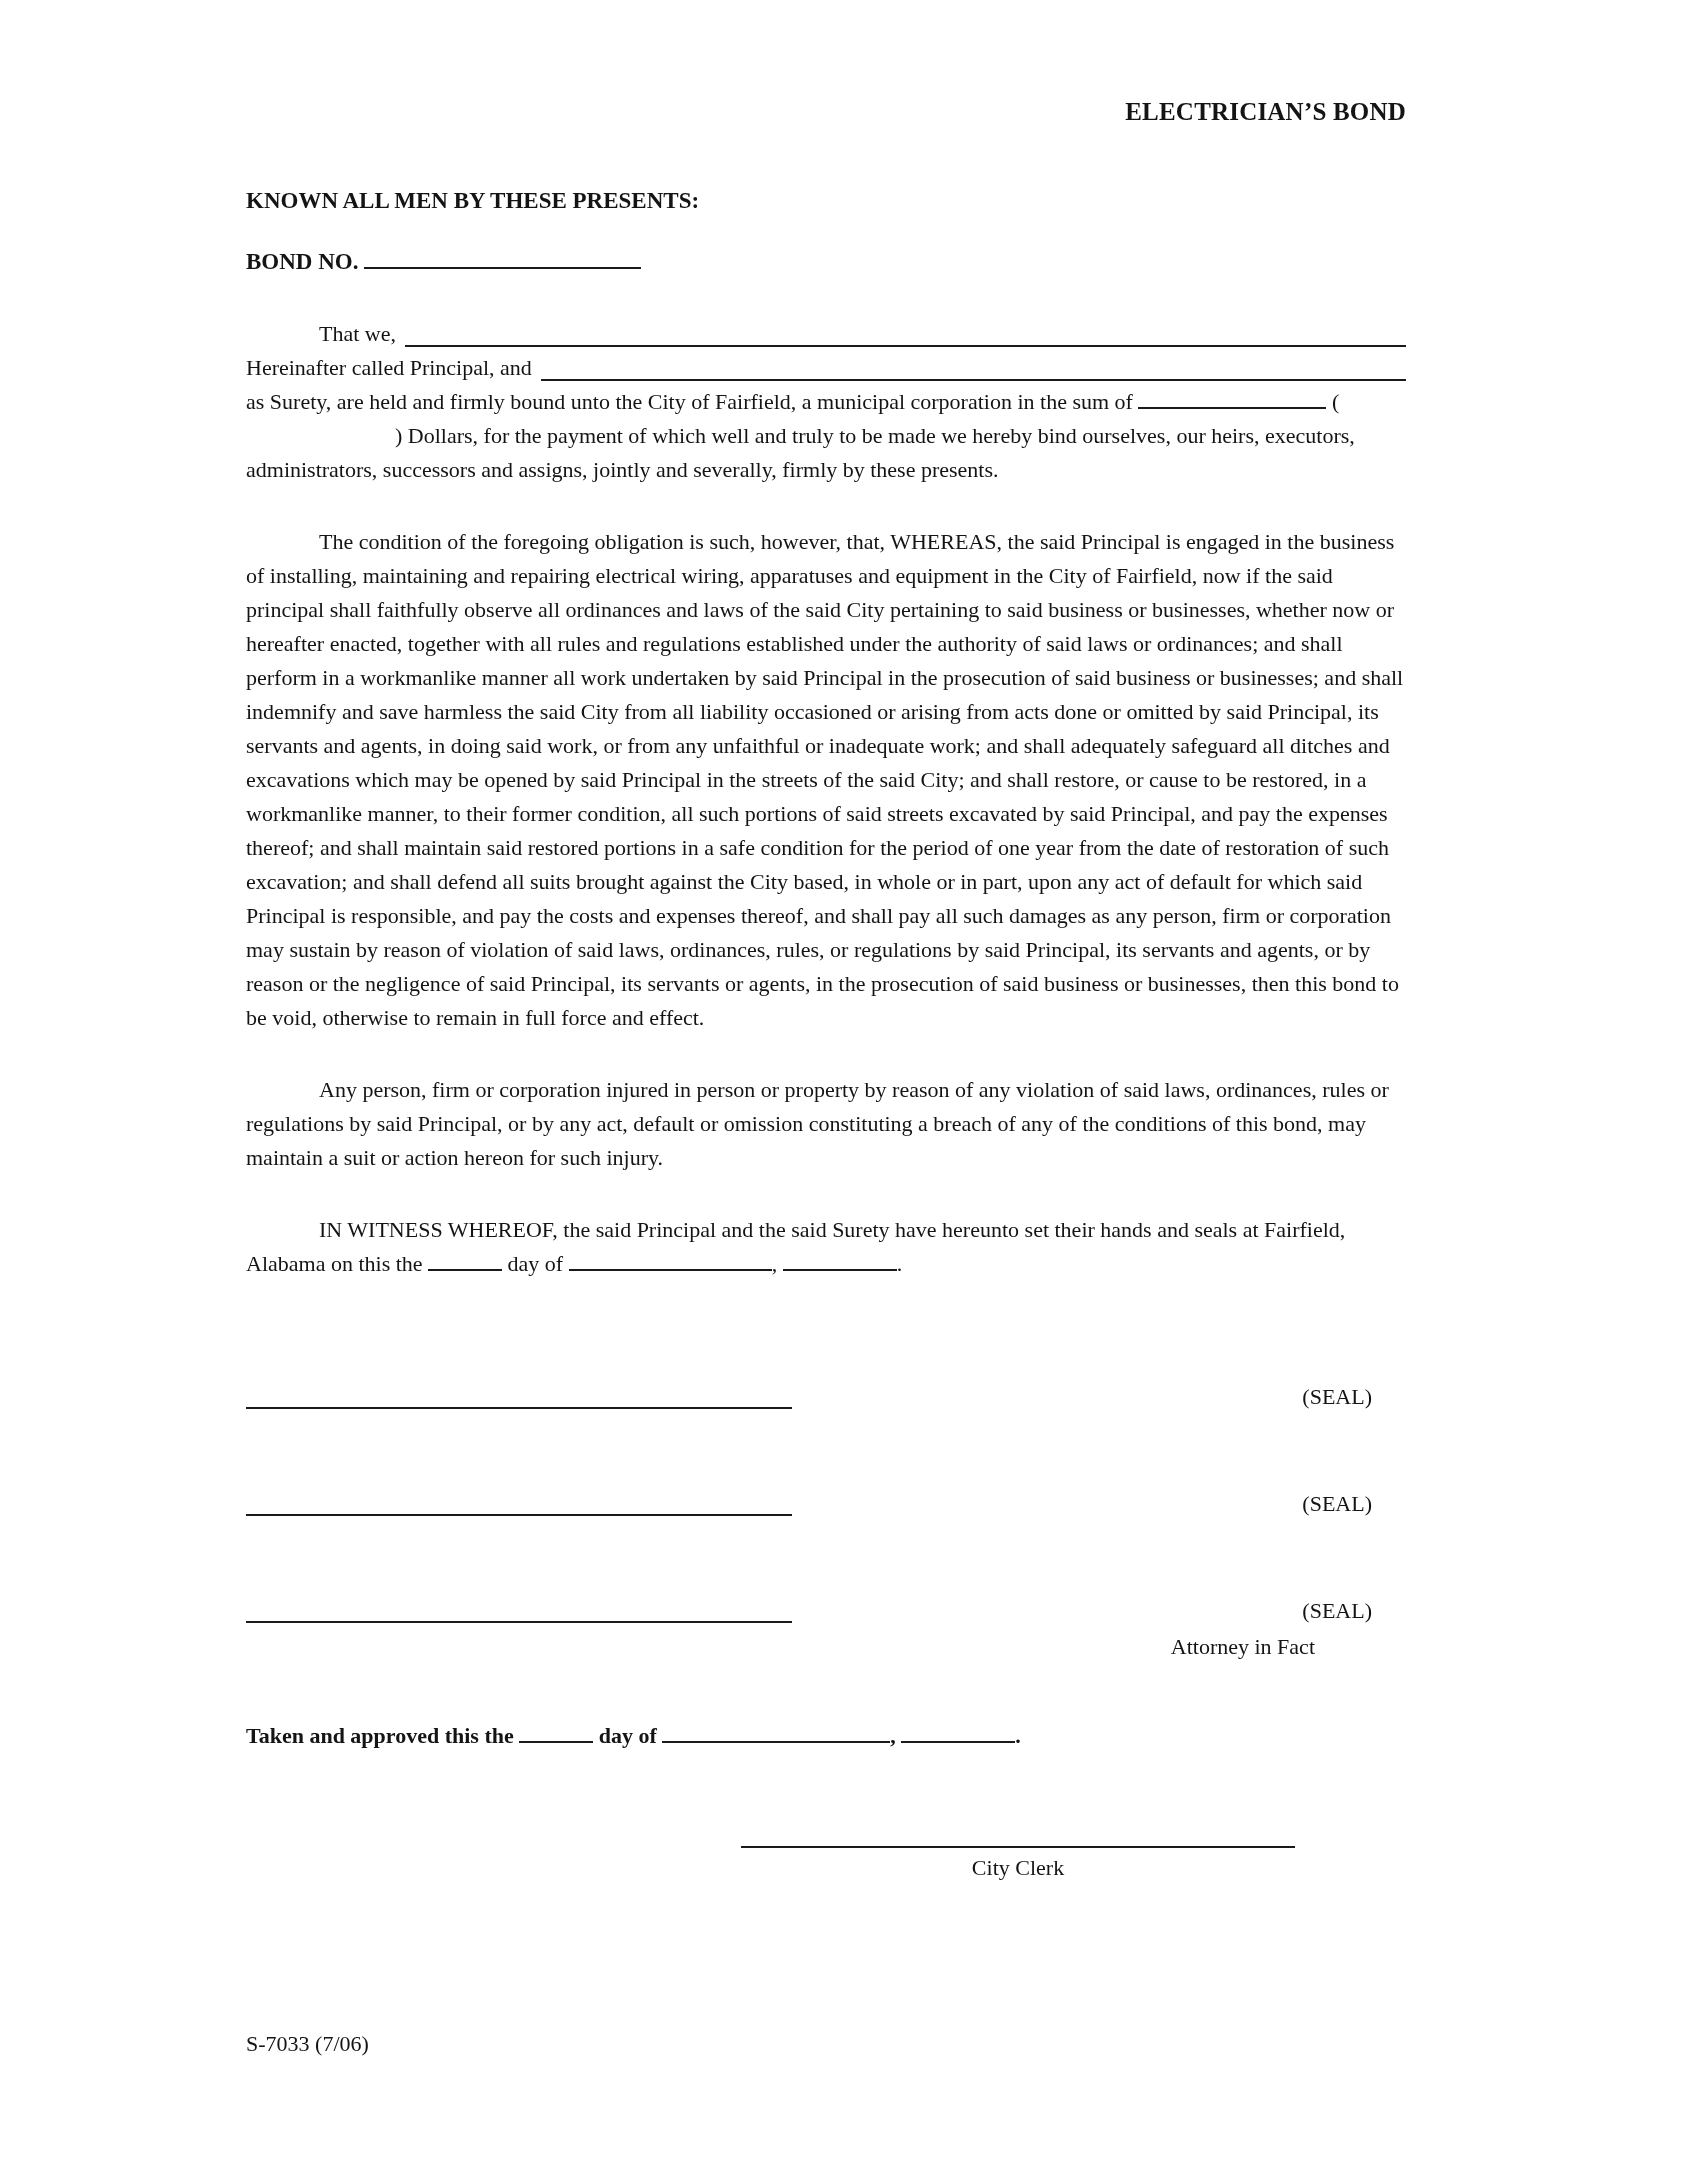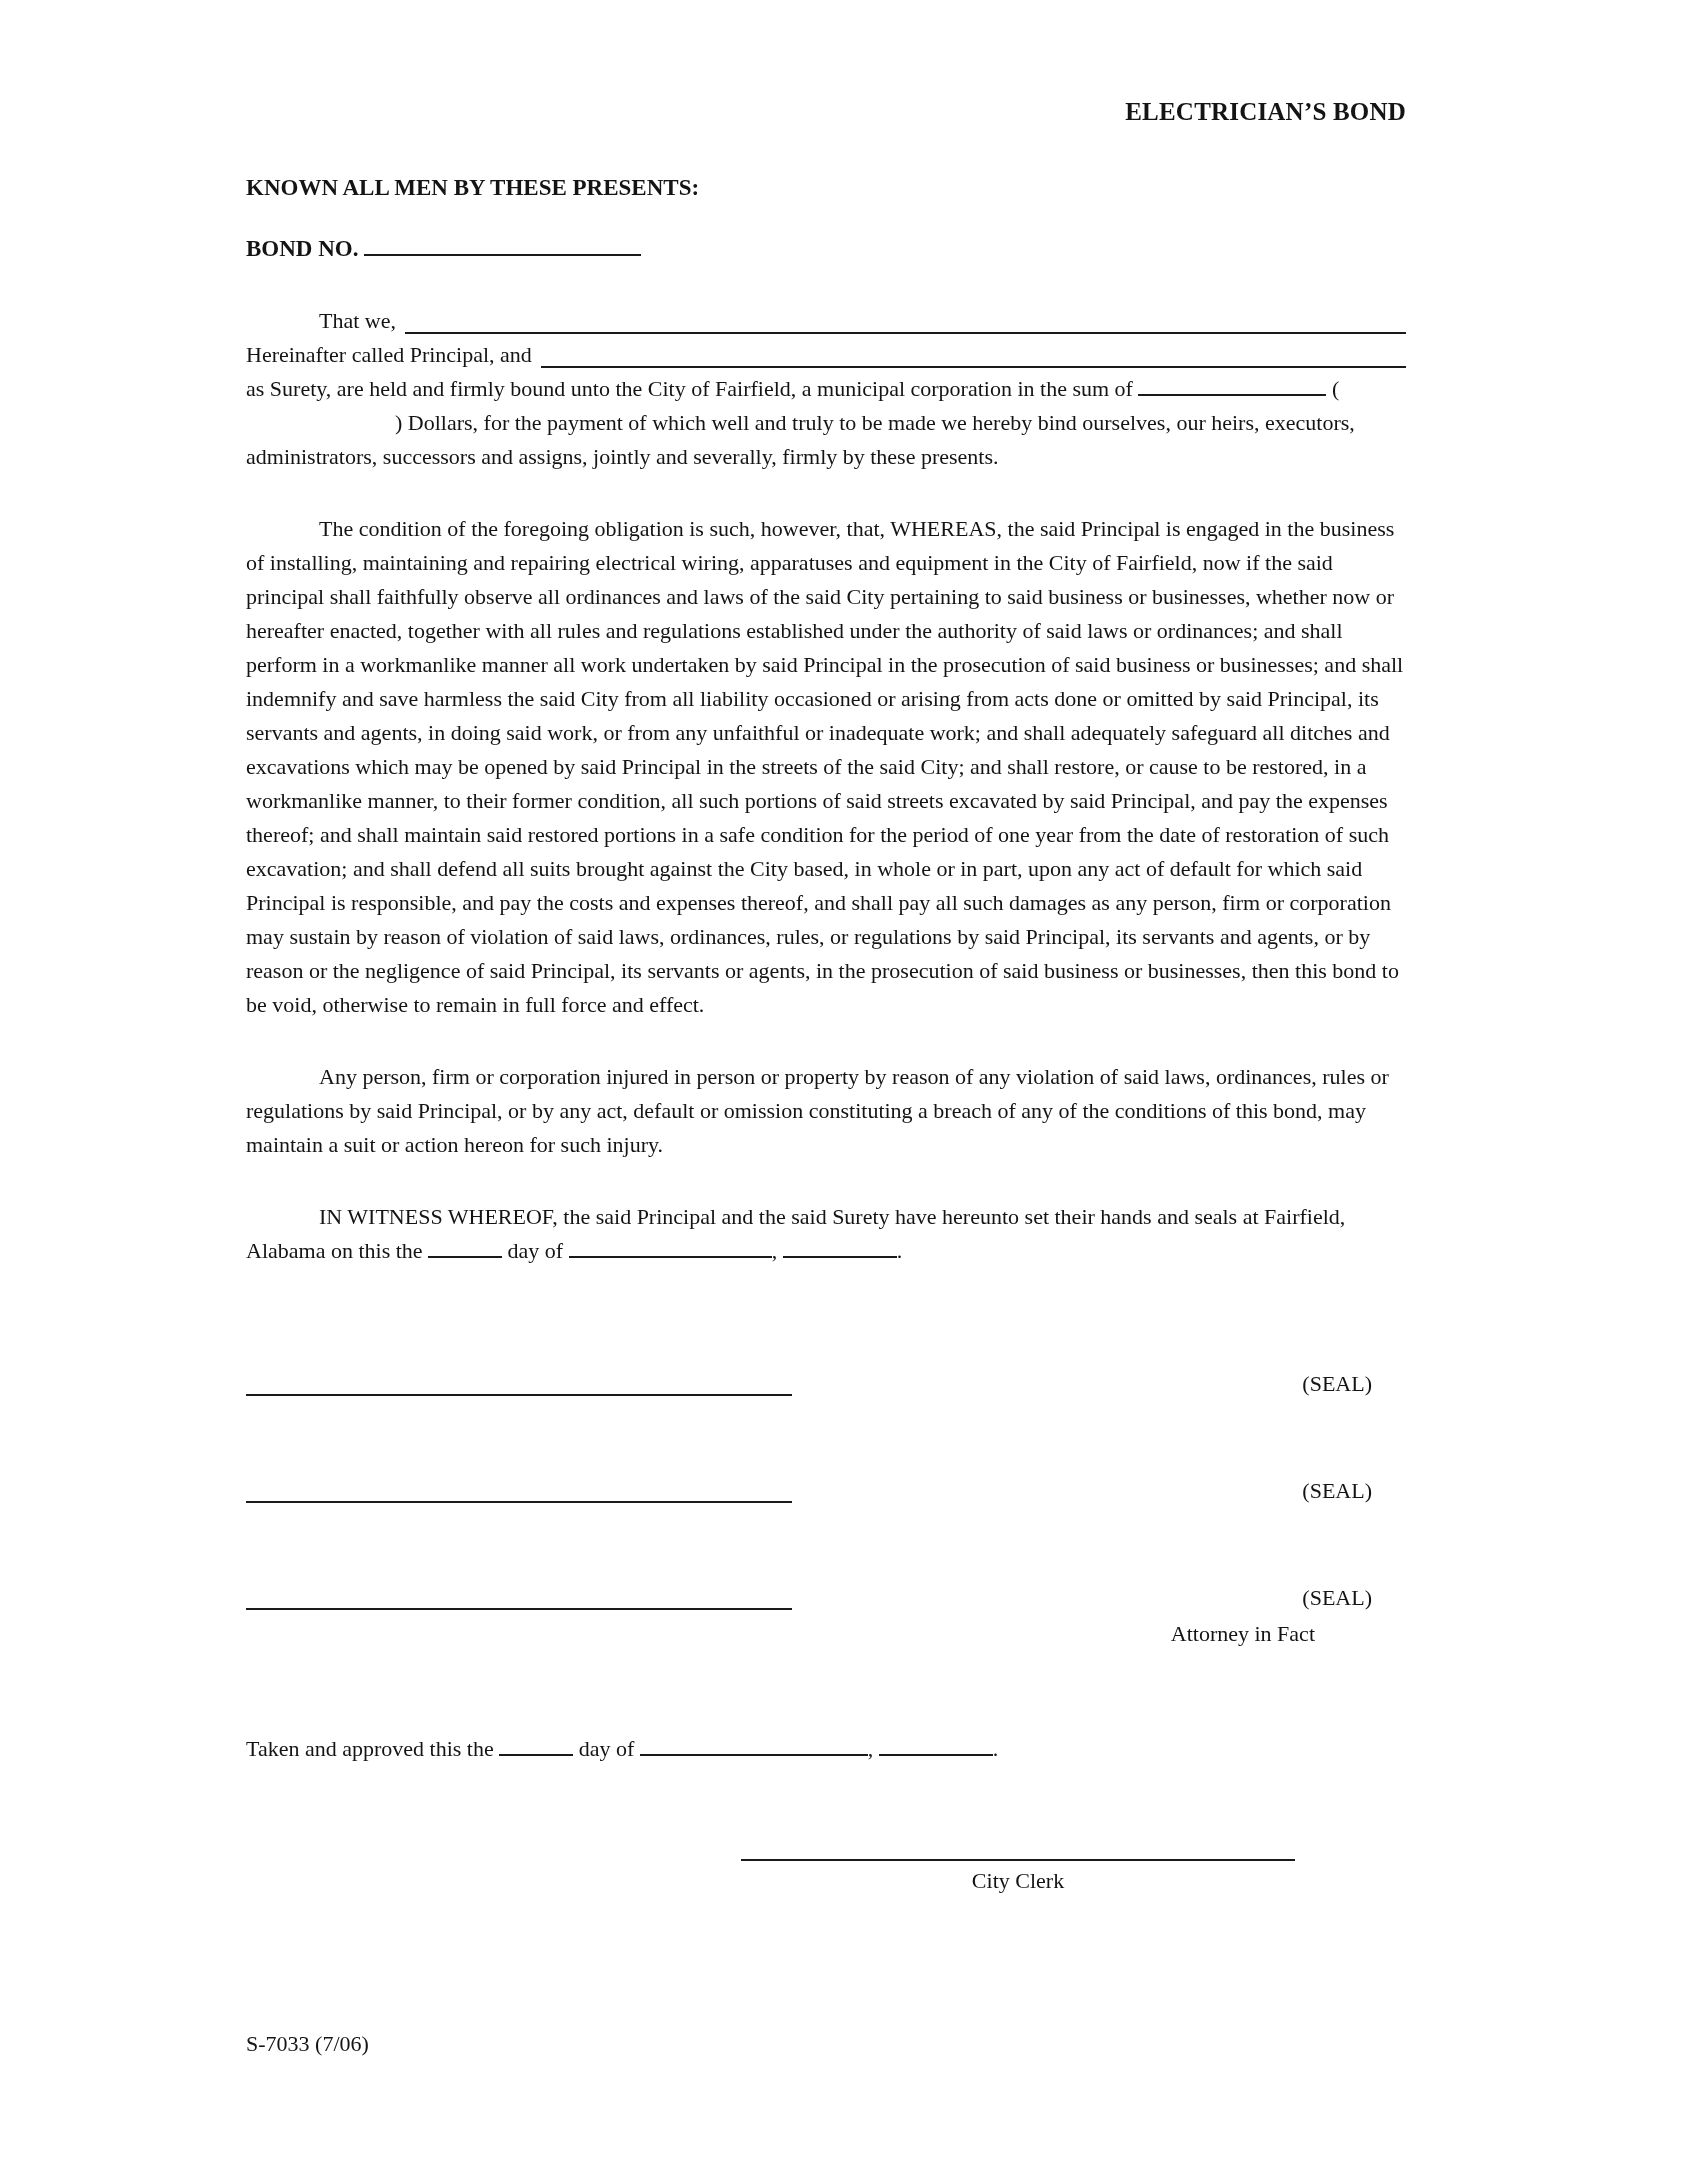--- a/index.html
+++ b/index.html
@@ -15,21 +15,21 @@
     line-height:34px;
   }
   .title {
     margin:0;
     text-align:right;
     font-size:25px;
     font-weight:bold;
     letter-spacing:0.2px;
   }
   .salutation {
-    margin-top:42px;
+    margin-top:55px;
     font-size:23px;
     font-weight:bold;
   }
   .bond-no {
     margin-top:26px;
     font-size:23px;
     font-weight:bold;
   }
   .para { margin:38px 0 0 0; text-align:left; }
   .indent { text-indent:73px; }
@@ -67,21 +67,21 @@
     width:546px;
     border-bottom:2px solid #1a1a1a;
     height:0;
     margin:0 10px 5px 0;
   }
   .attorney {
     margin-top:2px;
     text-align:right;
     padding-right:91px;
   }
-  .approval { margin-top:81px; }
+  .approval { margin-top:55px;font-weight:bold; }
   .clerk-block {
     margin-top:63px;
     margin-left:495px;
     width:554px;
   }
   .clerk-line {
     height:30px;
     border-bottom:2px solid #1a1a1a;
   }
   .clerk-label {

